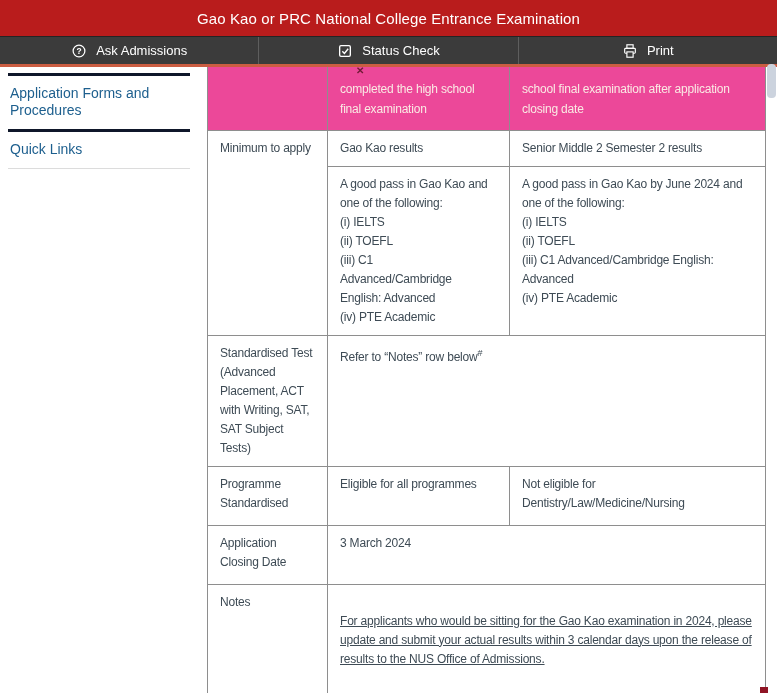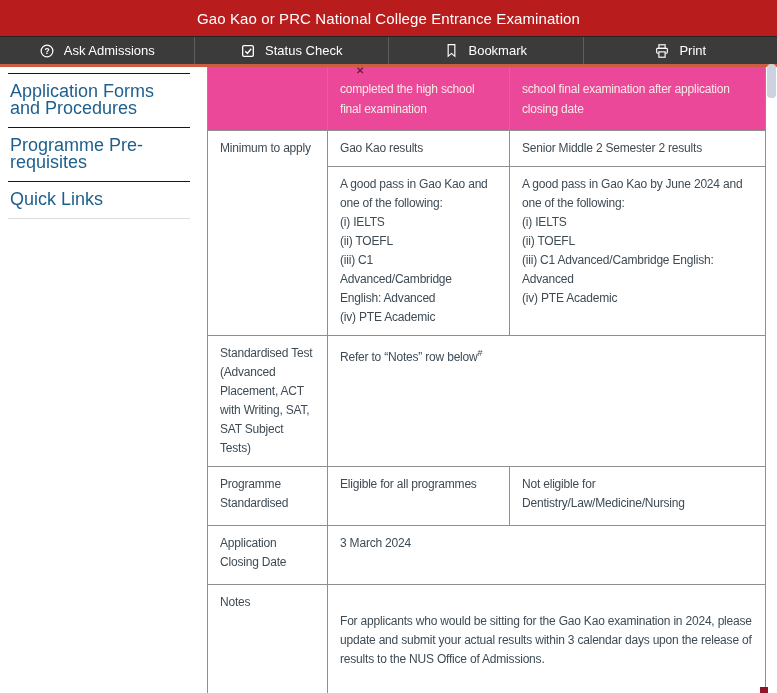--- a/index.html
+++ b/index.html
@@ -26,23 +26,23 @@
     flex: 1 1 0; display: flex; align-items: center; justify-content: center;
     color: #ffffff; font-size: 13px; cursor: pointer; gap: 9px;
     border-right: 1px solid #5e5e5e;
   }
   .nav-item:last-child { border-right: none; }
   .nav-item svg { display: block; }
 
   
   .sidebar { position: absolute; left: 8px; top: 73px; width: 182px; }
   .side-item {
-    border-top: 1px solid #0f172a;
+    border-top: 3px solid #0f172a;
     padding: 9px 2px 10px 2px;
-    color: #1d5f8e; font-size: 18px; line-height: 17px; cursor: pointer;
+    color: #1d5f8e; font-size: 14px; line-height: 17px; cursor: pointer;
   }
   .side-item:last-child { border-bottom: 1px solid #dcdcdc; }
 
   
   .main { position: absolute; left: 207px; top: 67px; width: 558px; }
   table.gk {
     border-collapse: collapse; table-layout: fixed; width: 558px;
     color: #3e4b55; font-size: 12px; letter-spacing: -0.2px;
   }
   table.gk td {
@@ -54,21 +54,21 @@
     background: #ec4899; color: #faeae4; border-top: none;
     vertical-align: bottom; padding: 0 10px 11px 12px; height: 63px;
   }
   tr.hdr .htext {
     display: flex; flex-direction: column; justify-content: flex-end;
     height: 40px; overflow: hidden; line-height: 20px;
   }
   td.lbl { color: #3e4b55; }
   sup.fn { font-size: 9px; vertical-align: super; letter-spacing: 0; }
   td .para { white-space: normal; margin-bottom: 12px; }
-  td .para:last-child { margin-bottom: 12px; }
+  td .para:last-child { margin-bottom: 12px; text-decoration: underline; }
 
   
   tr.r-min td { height: 36px; }
   tr.r-pass td { height: 168px; }
   tr.r-std td { height: 123px; }
   tr.r-elig td { height: 59px; }
   tr.r-close td { height: 59px; }
 
   
   .x-marker {
@@ -105,41 +105,32 @@
     <span>
       <svg width="16" height="16" viewBox="0 0 18 18">
         <rect x="3" y="3" width="12" height="12" rx="1.5" fill="none" stroke="#ffffff" stroke-width="1.5"></rect>
         <path d="M6 9.4 L8.3 11.7 L12.6 6.4" fill="none" stroke="#ffffff" stroke-width="1.6"></path>
       </svg>
     </span>
     <span>Status Check</span>
   </div>
   <div class="nav-item">
     <span>
-      <svg width="15" height="17" viewBox="0 0 18 18">
-          <path d="M5 2 h8 v14 l-4 -3.5 l-4 3.5 z" fill="none" stroke="#ffffff" stroke-width="1.4"></path>
-        </svg>
-    </span>
-    <span>Bookmark</span>
-  </div>
-  <div class="nav-item">
-    <span>
       <svg width="16" height="16" viewBox="0 0 18 18">
         <rect x="5.5" y="2" width="7" height="4" fill="none" stroke="#ffffff" stroke-width="1.3"></rect>
         <rect x="3" y="6" width="12" height="5.5" rx="1" fill="none" stroke="#ffffff" stroke-width="1.3"></rect>
         <rect x="5.5" y="10" width="7" height="6" fill="#3b3b3b" stroke="#ffffff" stroke-width="1.3"></rect>
       </svg>
     </span>
     <span>Print</span>
   </div>
 </div>
 
 <div class="sidebar">
   <div class="side-item">Application Forms and Procedures</div>
-  <div class="side-item">Programme Pre-requisites</div>
   <div class="side-item">Quick Links</div>
 </div>
 
 <div class="main">
   <table class="gk">
     <colgroup>
         <col style="width:120px">
         <col style="width:182px">
         <col style="width:256px">
       </colgroup>

